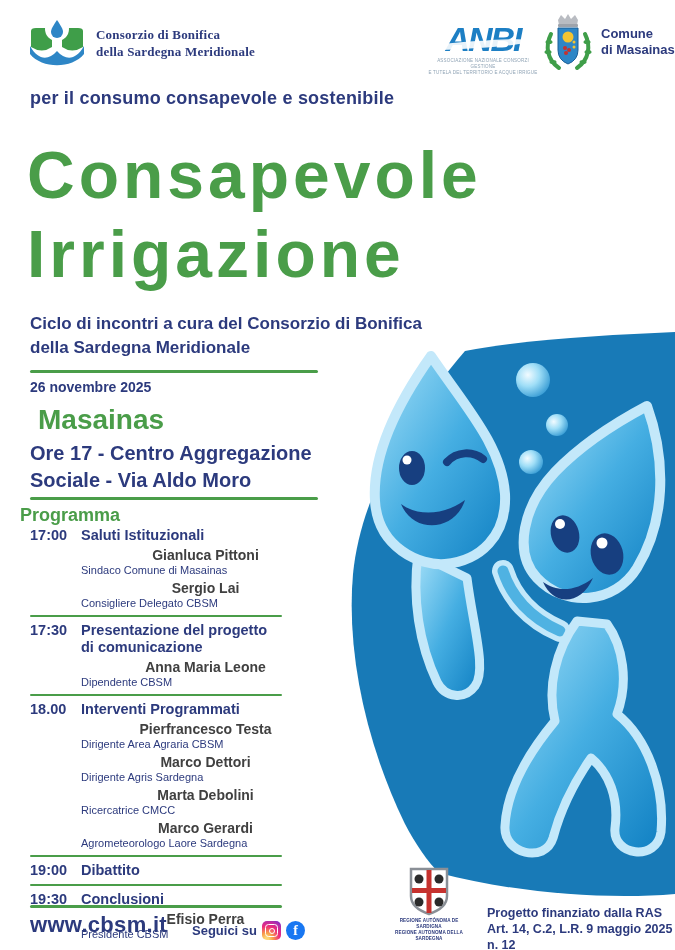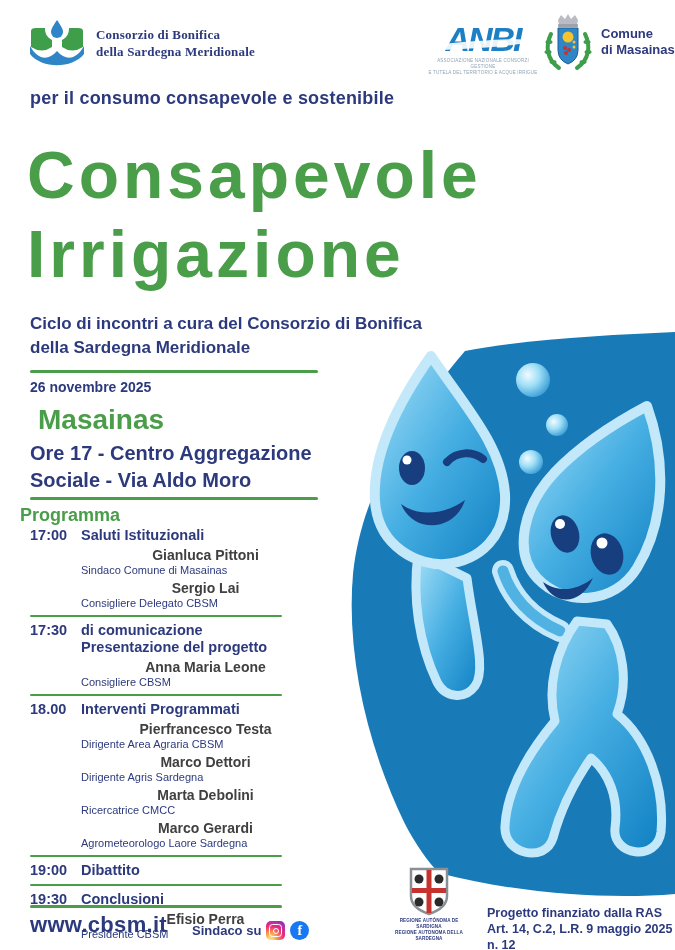--- a/index.html
+++ b/index.html
@@ -214,26 +214,26 @@
         <div class="spk-role">Consigliere Delegato CBSM</div>
       </div>
     </div>
   </div>
   <hr class="thin-rule">
 
   <div class="prog-item">
     <div class="prog-time">17:30</div>
     <div class="prog-body">
       <div class="prog-title">
+        <div>Presentazione del progetto</div>
         <div>di comunicazione</div>
-        <div>Presentazione del progetto</div>
       </div>
       <div class="spk">
         <div class="spk-name">Anna Maria Leone</div>
-        <div class="spk-role">Consigliere CBSM</div>
+        <div class="spk-role">Dipendente CBSM</div>
       </div>
     </div>
   </div>
   <hr class="thin-rule">
 
   <div class="prog-item">
     <div class="prog-time">18.00</div>
     <div class="prog-body">
       <div class="prog-title">Interventi Programmati</div>
       <div class="spk">
@@ -275,21 +275,21 @@
     </div>
   </div>
 
 </div>
 
 <hr class="rule" style="top:905px;width:252px;">
 
 <div class="abs site navy">www.cbsm.it</div>
 
 <div class="abs follow">
-  <span class="follow-label">Sindaco su</span>
+  <span class="follow-label">Seguici su</span>
   <span class="ig-icon"></span>
   <span class="fb-icon">f</span>
 </div>
 
 <div class="abs ras">
   <svg width="46" height="50" viewBox="0 0 46 50" style="display:block;margin:0 auto;">
     <path fill="#ffffff" stroke="#8a8f96" stroke-width="2.5" d="M5,3 L41,3 L41,30 Q41,42 23,48 Q5,42 5,30 Z"></path>
     <rect x="20.5" y="4" width="5" height="43" fill="#c6322e"></rect>
     <rect x="6" y="22" width="34" height="5" fill="#c6322e"></rect>
     <circle cx="13" cy="13" r="4.5" fill="#2b2b2b"></circle>

